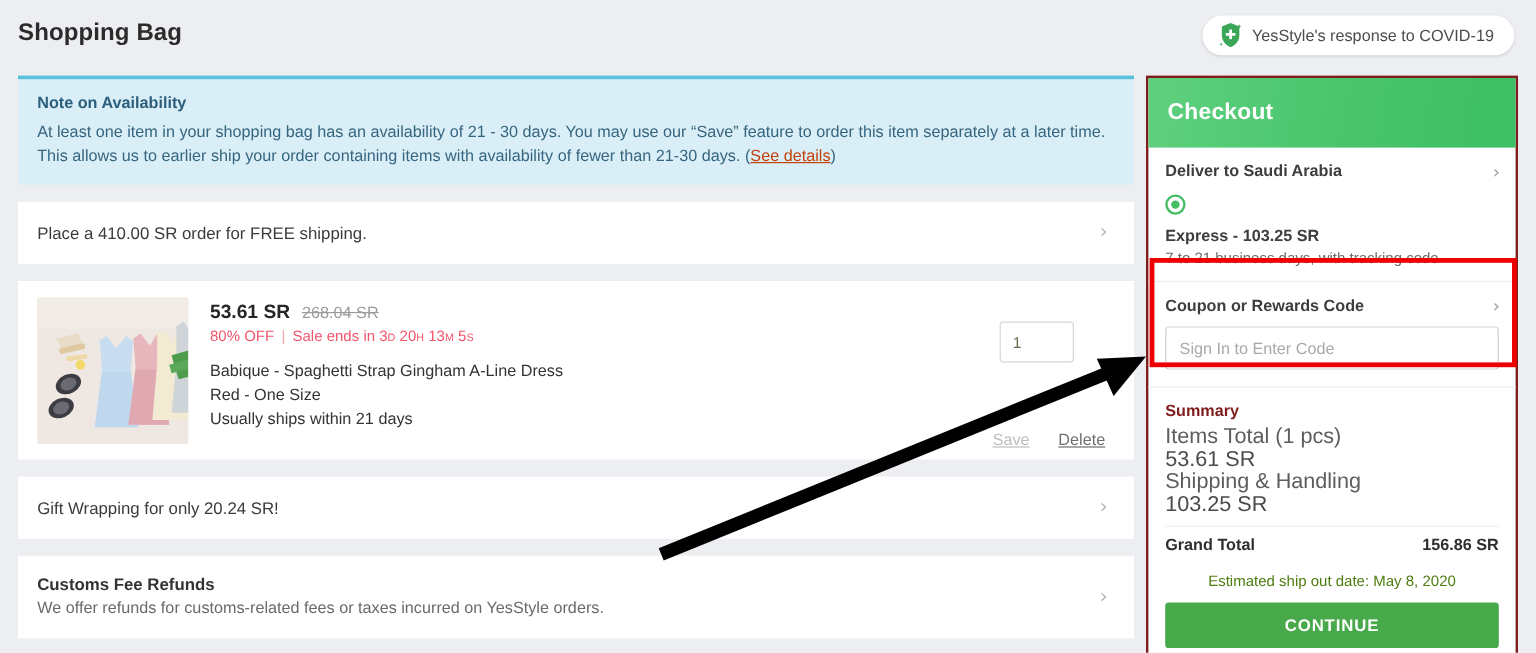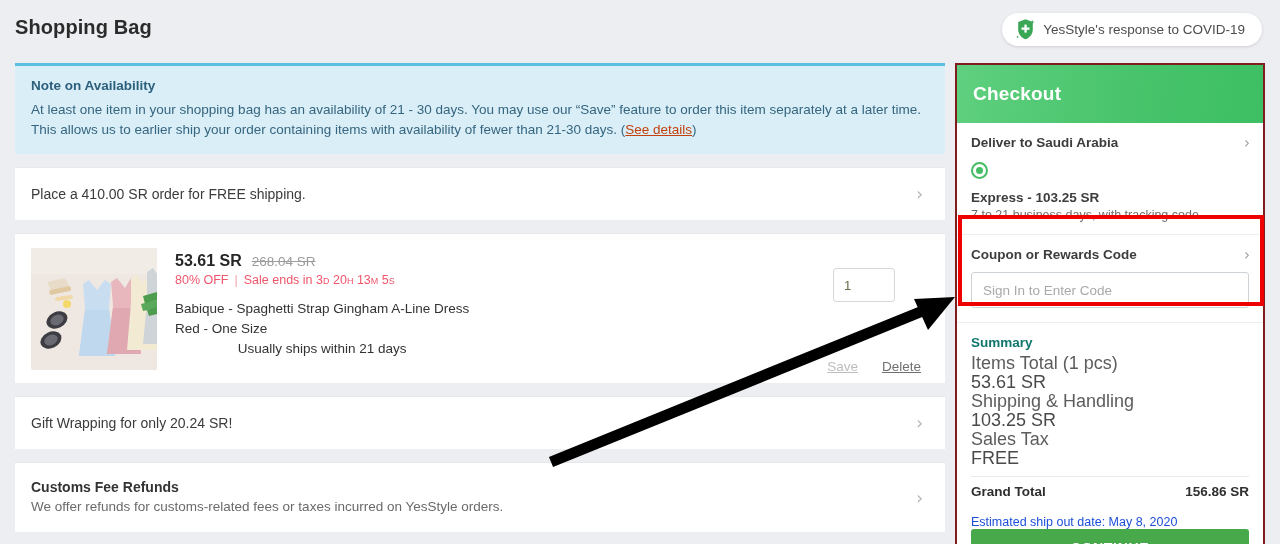--- a/index.html
+++ b/index.html
@@ -66,21 +66,21 @@
   .thumb svg { display: block; }
   .pinfo { padding-top: 4px; }
   .price-line { display: flex; align-items: baseline; gap: 10px; }
   .price-now { font-size: 16px; font-weight: bold; color: #262626; }
   .price-was { font-size: 13.5px; color: #9b9b9b; text-decoration: line-through; }
   .sale-line { margin-top: 3px; font-size: 12.5px; color: #f1556c; display: flex; align-items: baseline; gap: 6px; }
   .sale-line .pipe { color: #f3a3ae; }
   .sale-line .unit { font-size: 9px; }
   .pname { margin-top: 12px; font-size: 13.5px; color: #333; line-height: 20px; }
   .pvariant { font-size: 13.5px; color: #333; line-height: 20px; }
-  .pship { font-size: 13.5px; color: #333; line-height: 20px; text-align: center; }
+  .pship { font-size: 13.5px; color: #333; line-height: 20px; }
   .qty-box {
     position: absolute; right: 50px; top: 34px;
     width: 62px; height: 34px; border: 1px solid #d7d7d7; border-radius: 3px;
     background: #fff; display: flex; align-items: center; padding-left: 10px;
     font-size: 13px; color: #6b6b4a;
   }
   .item-actions {
     position: absolute; right: 24px; bottom: 9px;
     display: flex; gap: 24px; font-size: 13.5px;
   }
@@ -108,28 +108,28 @@
 
   .coupon-sec { padding: 12px 14px 14px 14px; border-bottom: 1px solid #eceef0; position: relative; }
   .coupon-input {
     margin-top: 10px; height: 36px; width: 100%;
     border: 1px solid #cdd2d6; border-radius: 3px; background: #fff;
     display: flex; align-items: center; padding: 0 11px;
     font-size: 13.5px; color: #a9a9a9;
   }
 
   .summary { padding: 12px 14px 10px 14px; }
-  .sum-title { font-size: 13.5px; font-weight: bold; color: #0f766e; margin-bottom: 4px; }
+  .sum-title { font-size: 13.5px; font-weight: bold; color: #7f1d1d; margin-bottom: 4px; }
   .sum-row { display: flex; justify-content: space-between; font-size: 18px; color: #5d5d5d; line-height: 19px; flex-direction: column; }
   .sum-row .v { color: #4a4a4a; }
   .sum-sep { border-top: 1px solid #e9ebed; margin: 8px 0 7px 0; }
   .sum-total { display: flex; justify-content: space-between; font-size: 13.5px; font-weight: bold; color: #2f2f2f; }
 
   .co-foot { padding: 6px 14px 16px 14px; }
-  .ship-date { text-align: left; font-size: 12.5px; color: #1d4ed8; }
+  .ship-date { text-align: center; font-size: 12.5px; color: #4d7c0f; margin-bottom: 11px; }
   .continue-btn {
     height: 38px; background: #47a94a; color: #fff; border-radius: 3px;
     display: flex; align-items: center; justify-content: center;
     font-size: 14px; font-weight: bold; letter-spacing: .7px;
   }
 
   
   .anno-box {
     position: absolute; left: 958px; top: 215px; width: 306px; height: 91px;
     border: 4px solid #ef0000; pointer-events: none;
@@ -259,24 +259,20 @@
     <div class="summary">
       <div class="sum-title">Summary</div>
       <div class="sum-row">
         <span>Items Total (1 pcs)</span>
         <span class="v">53.61 SR</span>
       </div>
       <div class="sum-row">
         <span>Shipping &amp; Handling</span>
         <span class="v">103.25 SR</span>
       </div>
-      <div class="sum-row">
-        <span>Sales Tax</span>
-        <span class="v">FREE</span>
-      </div>
       <div class="sum-sep"></div>
       <div class="sum-total">
         <span>Grand Total</span>
         <span>156.86 SR</span>
       </div>
     </div>
 
     <div class="co-foot">
       <div class="ship-date">Estimated ship out date: May 8, 2020</div>
       <div class="continue-btn">CONTINUE</div>

